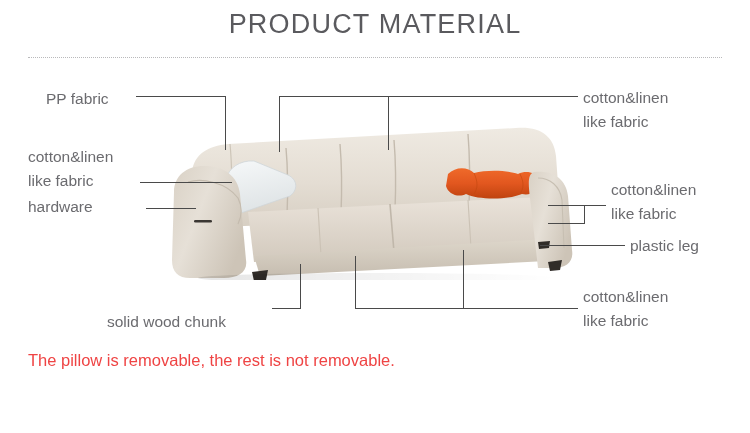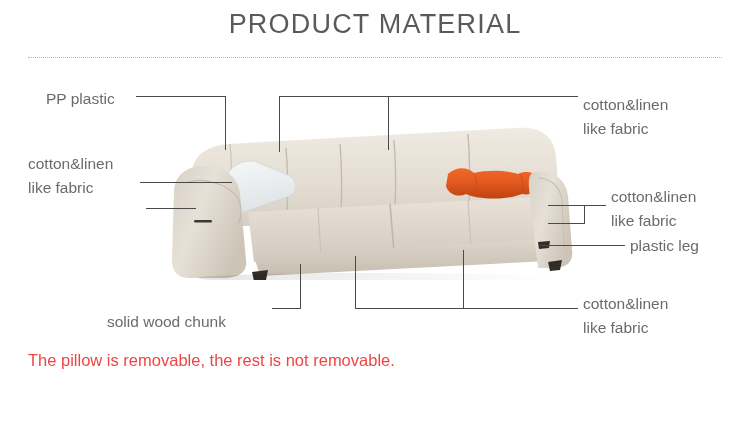--- a/index.html
+++ b/index.html
@@ -44,21 +44,21 @@
   .divider.bottom { top: 410px; }
 
   
   .label {
     position: absolute;
     font-size: 15.5px;
     color: #6b6b6f;
     line-height: 24px;
     white-space: nowrap;
   }
-  .label.two-line { line-height: 24px; margin-top: 7px; }
+  .label.two-line { line-height: 24px; }
 
   .lbl-pp-cotton      { left: 46px;  top: 87px; }
   .lbl-cotton-left    { left: 28px;  top: 145px; }
   .lbl-hardware       { left: 28px;  top: 195px; }
   .lbl-solid-wood     { left: 107px; top: 296px; margin-top: 14px; }
   .lbl-cotton-tr      { left: 583px; top: 86px; }
   .lbl-cotton-mr      { left: 611px; top: 178px; }
   .lbl-plastic-leg    { left: 630px; top: 234px; }
   .lbl-cotton-br      { left: 583px; top: 285px; }
 
@@ -195,28 +195,31 @@
       <path d="M272,308 L300,308 L300,264"></path>
 
       <path d="M355,308 L355,256"></path>
       <path d="M355,308 L463,308"></path>
       <path d="M463,308 L463,250"></path>
       <path d="M463,308 L578,308"></path>
     </g>
   </svg>
 
   <div class="label lbl-pp-cotton">
-    <div>PP plastic</div>
+    <div>PP fabric</div>
   </div>
 
   <div class="label two-line lbl-cotton-left">
     <div>cotton&amp;linen</div>
     <div>like fabric</div>
   </div>
 
+  <div class="label lbl-hardware">
+    <div>hardware</div>
+  </div>
 
   <div class="label lbl-solid-wood">
     <div>solid wood chunk</div>
   </div>
 
   <div class="label two-line lbl-cotton-tr">
     <div>cotton&amp;linen</div>
     <div>like fabric</div>
   </div>
 

